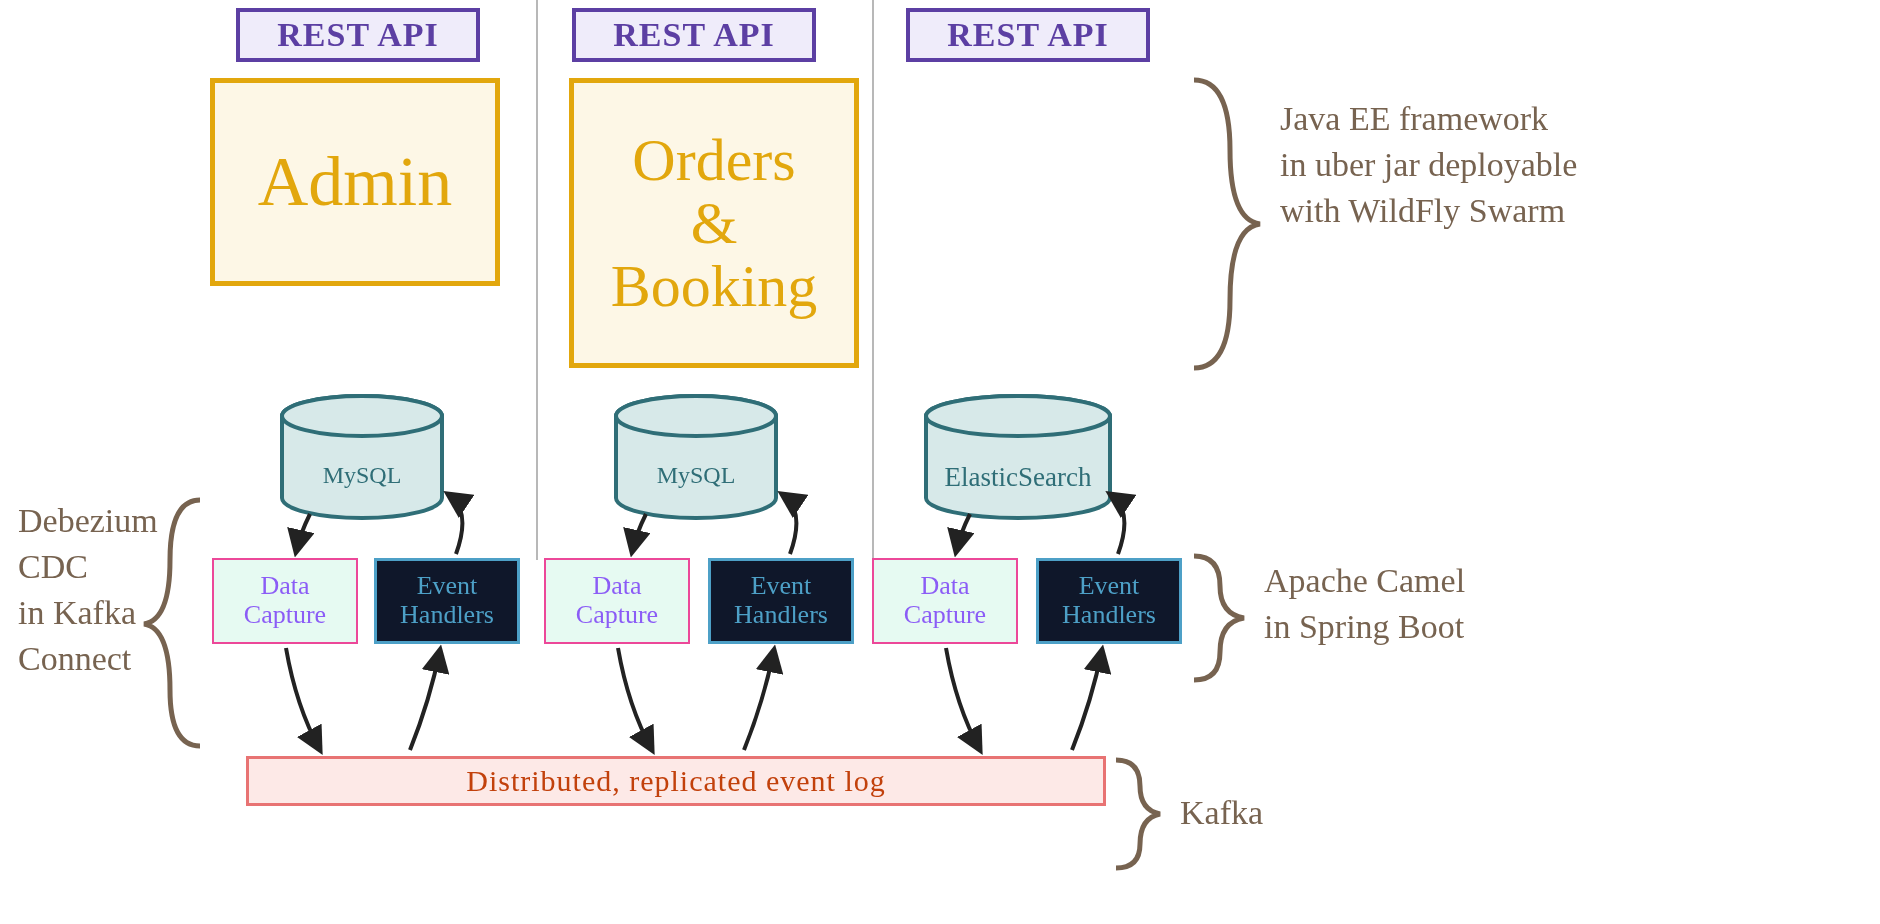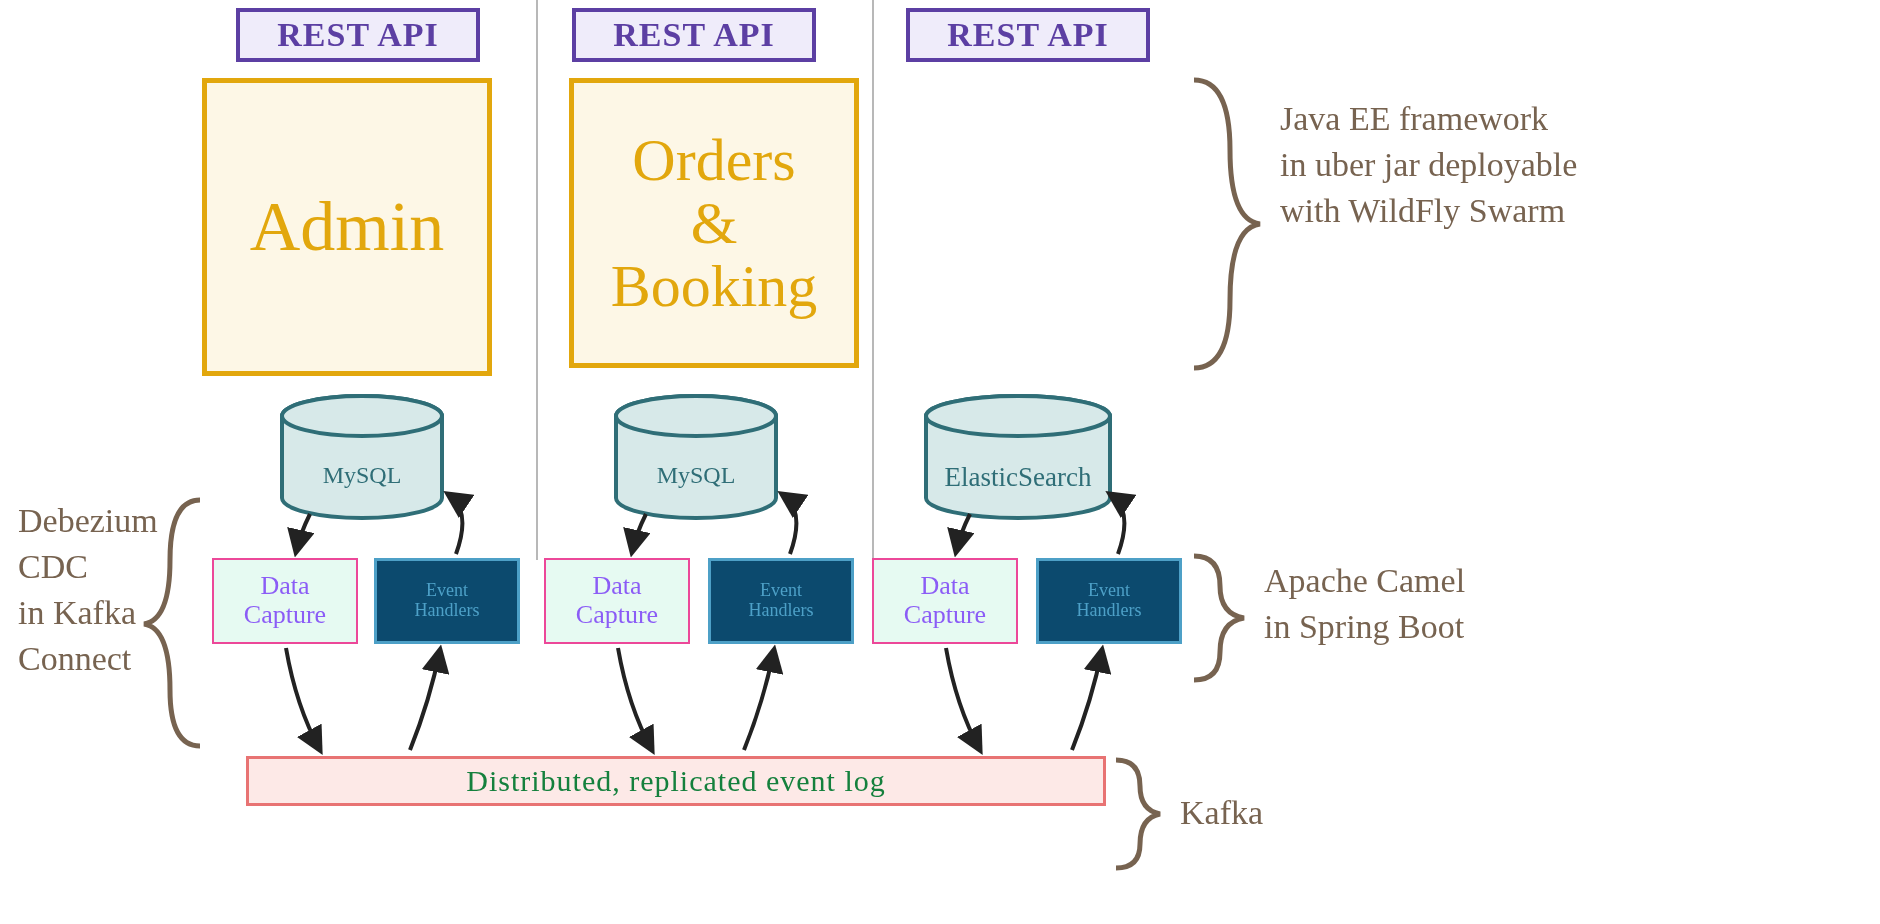--- a/index.html
+++ b/index.html
@@ -2,40 +2,40 @@
 <html><head>
 <meta charset="utf-8">
 <style>
   html,body{margin:0;padding:0;width:1880px;height:924px;background:#fff;font-family:"Comic Sans MS","Segoe Script","Bradley Hand",cursive;}
   .stage{position:relative;width:1880px;height:924px;}
   .box{position:absolute;box-sizing:border-box;display:flex;align-items:center;justify-content:center;text-align:center;}
   .rest{border:4px solid #5c3fa3;background:#efecfa;color:#5c3fa3;font-size:34px;font-weight:600;letter-spacing:1px;}
   .svc{border:5px solid #e2a70d;background:#fdf7e6;color:#e2a70d;font-size:70px;line-height:1.05;}
   .svc-small{font-size:60px;margin-left:19px;}
   .capture{border:2px solid #ec4899;background:#e6faf2;color:#8b5cf6;font-size:26px;line-height:1.1;}
-  .handler{border:3px solid #4da0c7;background:#0c4a6e;color:#4da0c7;font-size:18px;line-height:1.1;}
-  .bus{border:3px solid #e87373;background:#fde9e7;color:#15803d;font-size:30px;letter-spacing:1px;}
+  .handler{border:3px solid #4da0c7;background:#0f172a;color:#4da0c7;font-size:26px;line-height:1.1;}
+  .bus{border:3px solid #e87373;background:#fde9e7;color:#c2410c;font-size:30px;letter-spacing:1px;}
   .note{position:absolute;color:#776350;font-size:34px;line-height:1.35;white-space:pre-line;}
   .dbwrap{position:absolute;}
   .dbtext{position:absolute;color:#2f6e77;font-size:24px;text-align:center;width:100%;}
   svg{position:absolute;overflow:visible;}
   .divider{position:absolute;width:2px;background:#b8b8b8;}
 </style>
 </head>
 <body>
 <div class="stage">
 
 <div class="divider" style="left:536px;top:0;height:560px;"></div>
 <div class="divider" style="left:872px;top:0;height:560px;"></div>
 
 <div class="box rest" style="left:236px;top:8px;width:244px;height:54px;">REST API</div>
 <div class="box rest" style="left:572px;top:8px;width:244px;height:54px;">REST API</div>
 <div class="box rest" style="left:906px;top:8px;width:244px;height:54px;">REST API</div>
 
-<div class="box svc" style="left:202px;top:78px;width:290px;height:298px;">Admin</div>
+<div class="box svc" style="left:210px;top:78px;width:290px;height:208px;">Admin</div>
 <div class="box svc svc-small" style="left:550px;top:78px;width:290px;height:290px;white-space:pre-line;">Orders
 &amp;
 Booking</div>
 
 <svg class="dbwrap" style="left:276px;top:394px;width:172px;height:130px;">
   <ellipse cx="86" cy="22" rx="80" ry="20" fill="#d7e9e9" stroke="#2f6e77" stroke-width="4"></ellipse>
   <path d="M6 22 L6 104 A80 20 0 0 0 166 104 L166 22" fill="#d7e9e9" stroke="#2f6e77" stroke-width="4"></path>
   <ellipse cx="86" cy="22" rx="80" ry="20" fill="#d7e9e9" stroke="#2f6e77" stroke-width="4"></ellipse>
 </svg>
 <div class="dbtext" style="left:276px;top:462px;width:172px;">MySQL</div>

